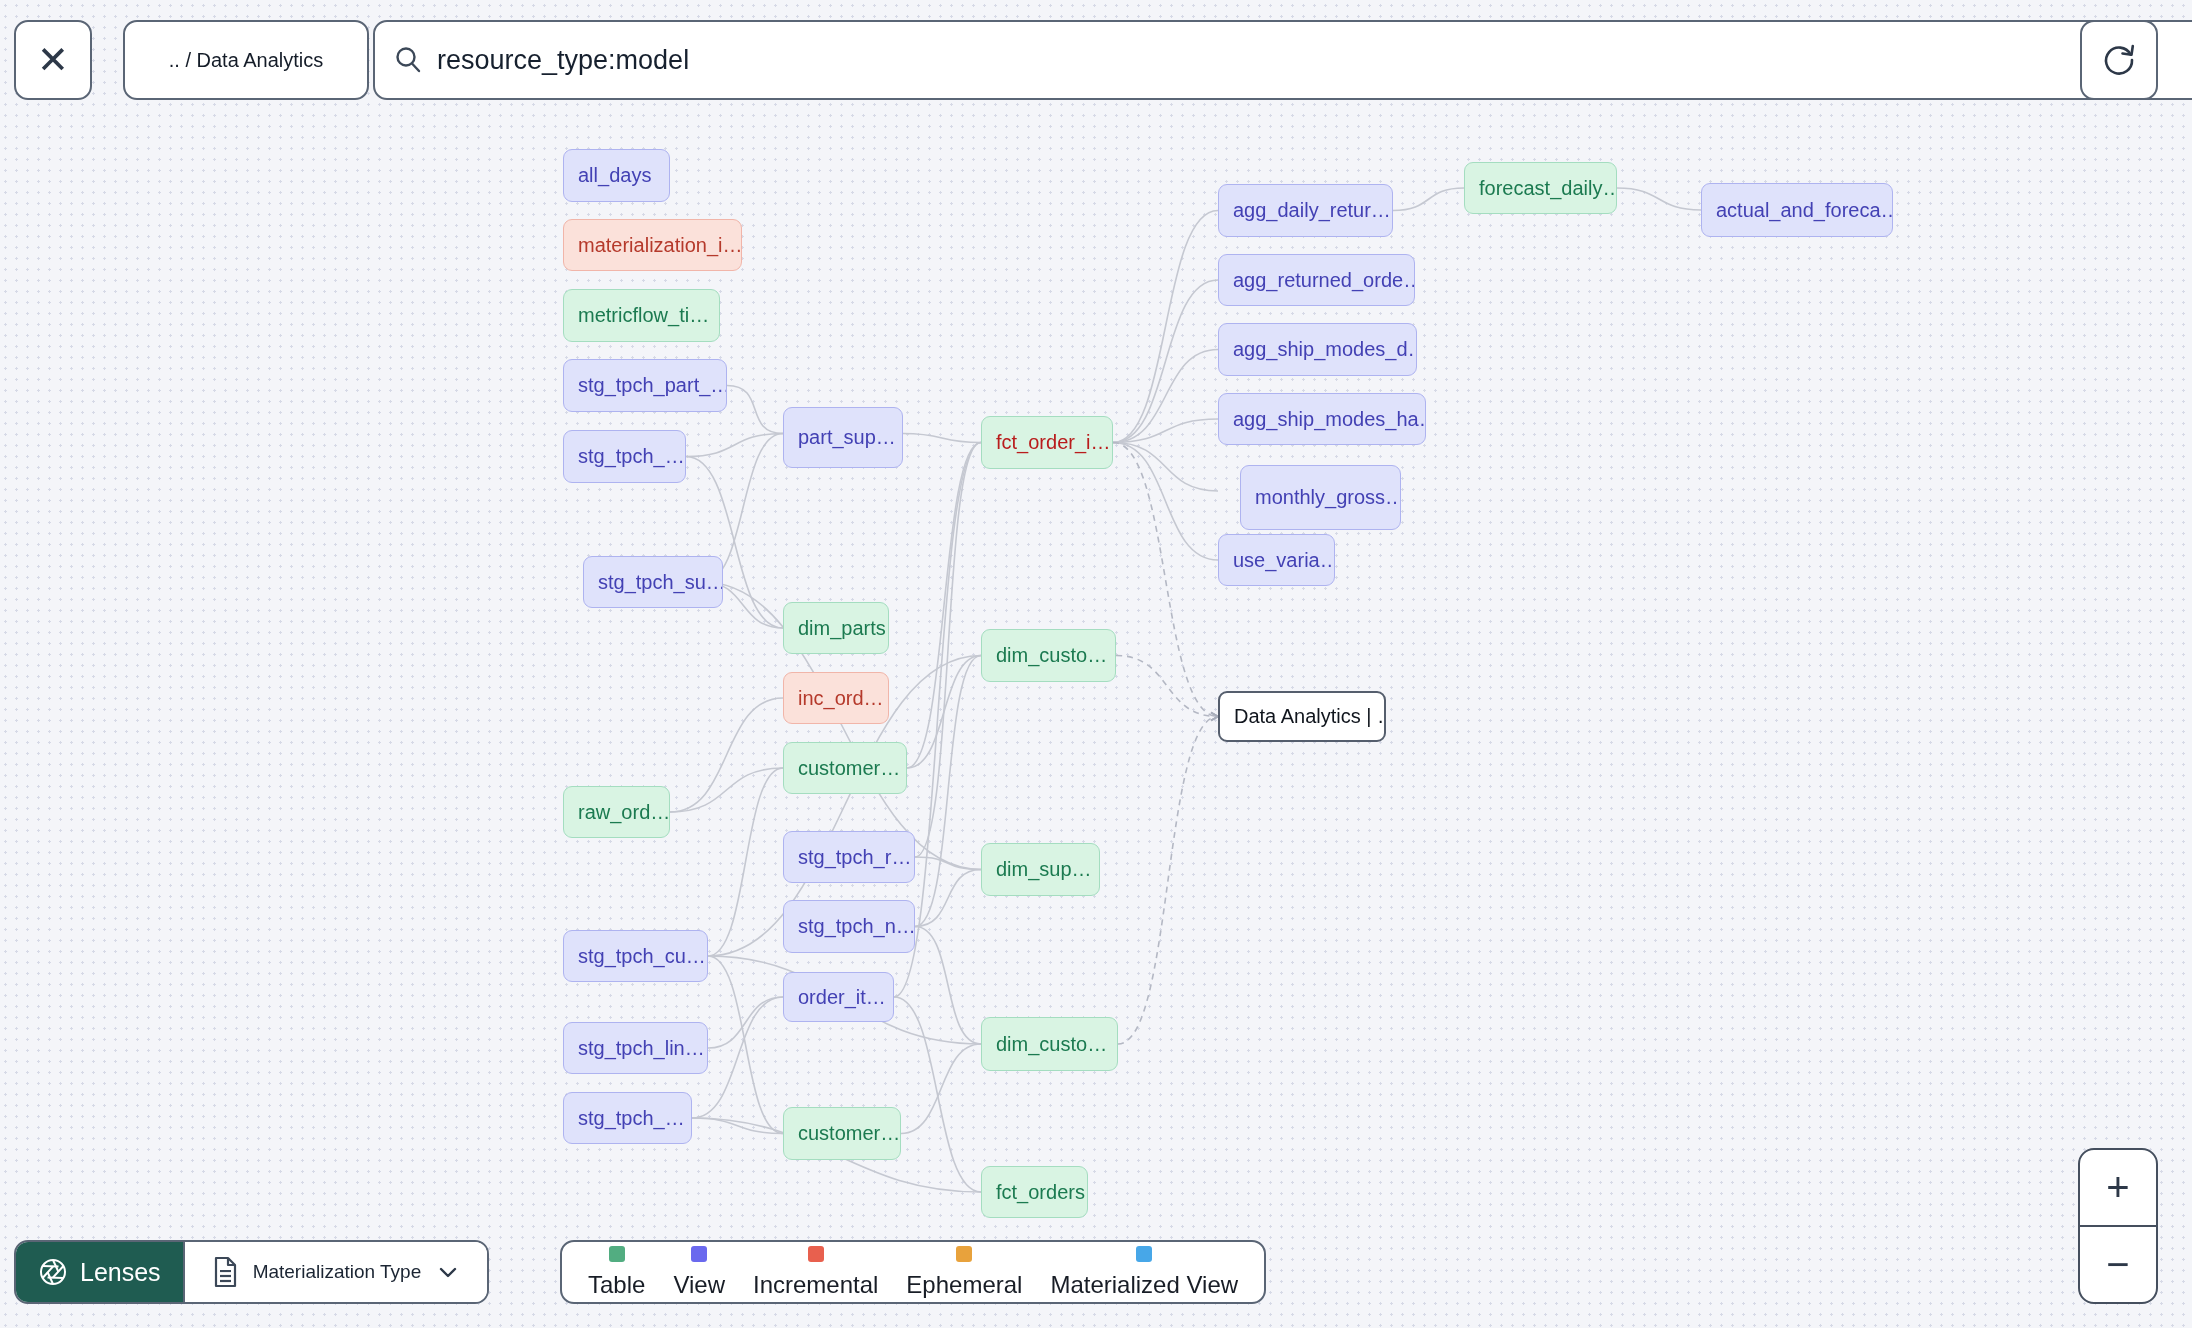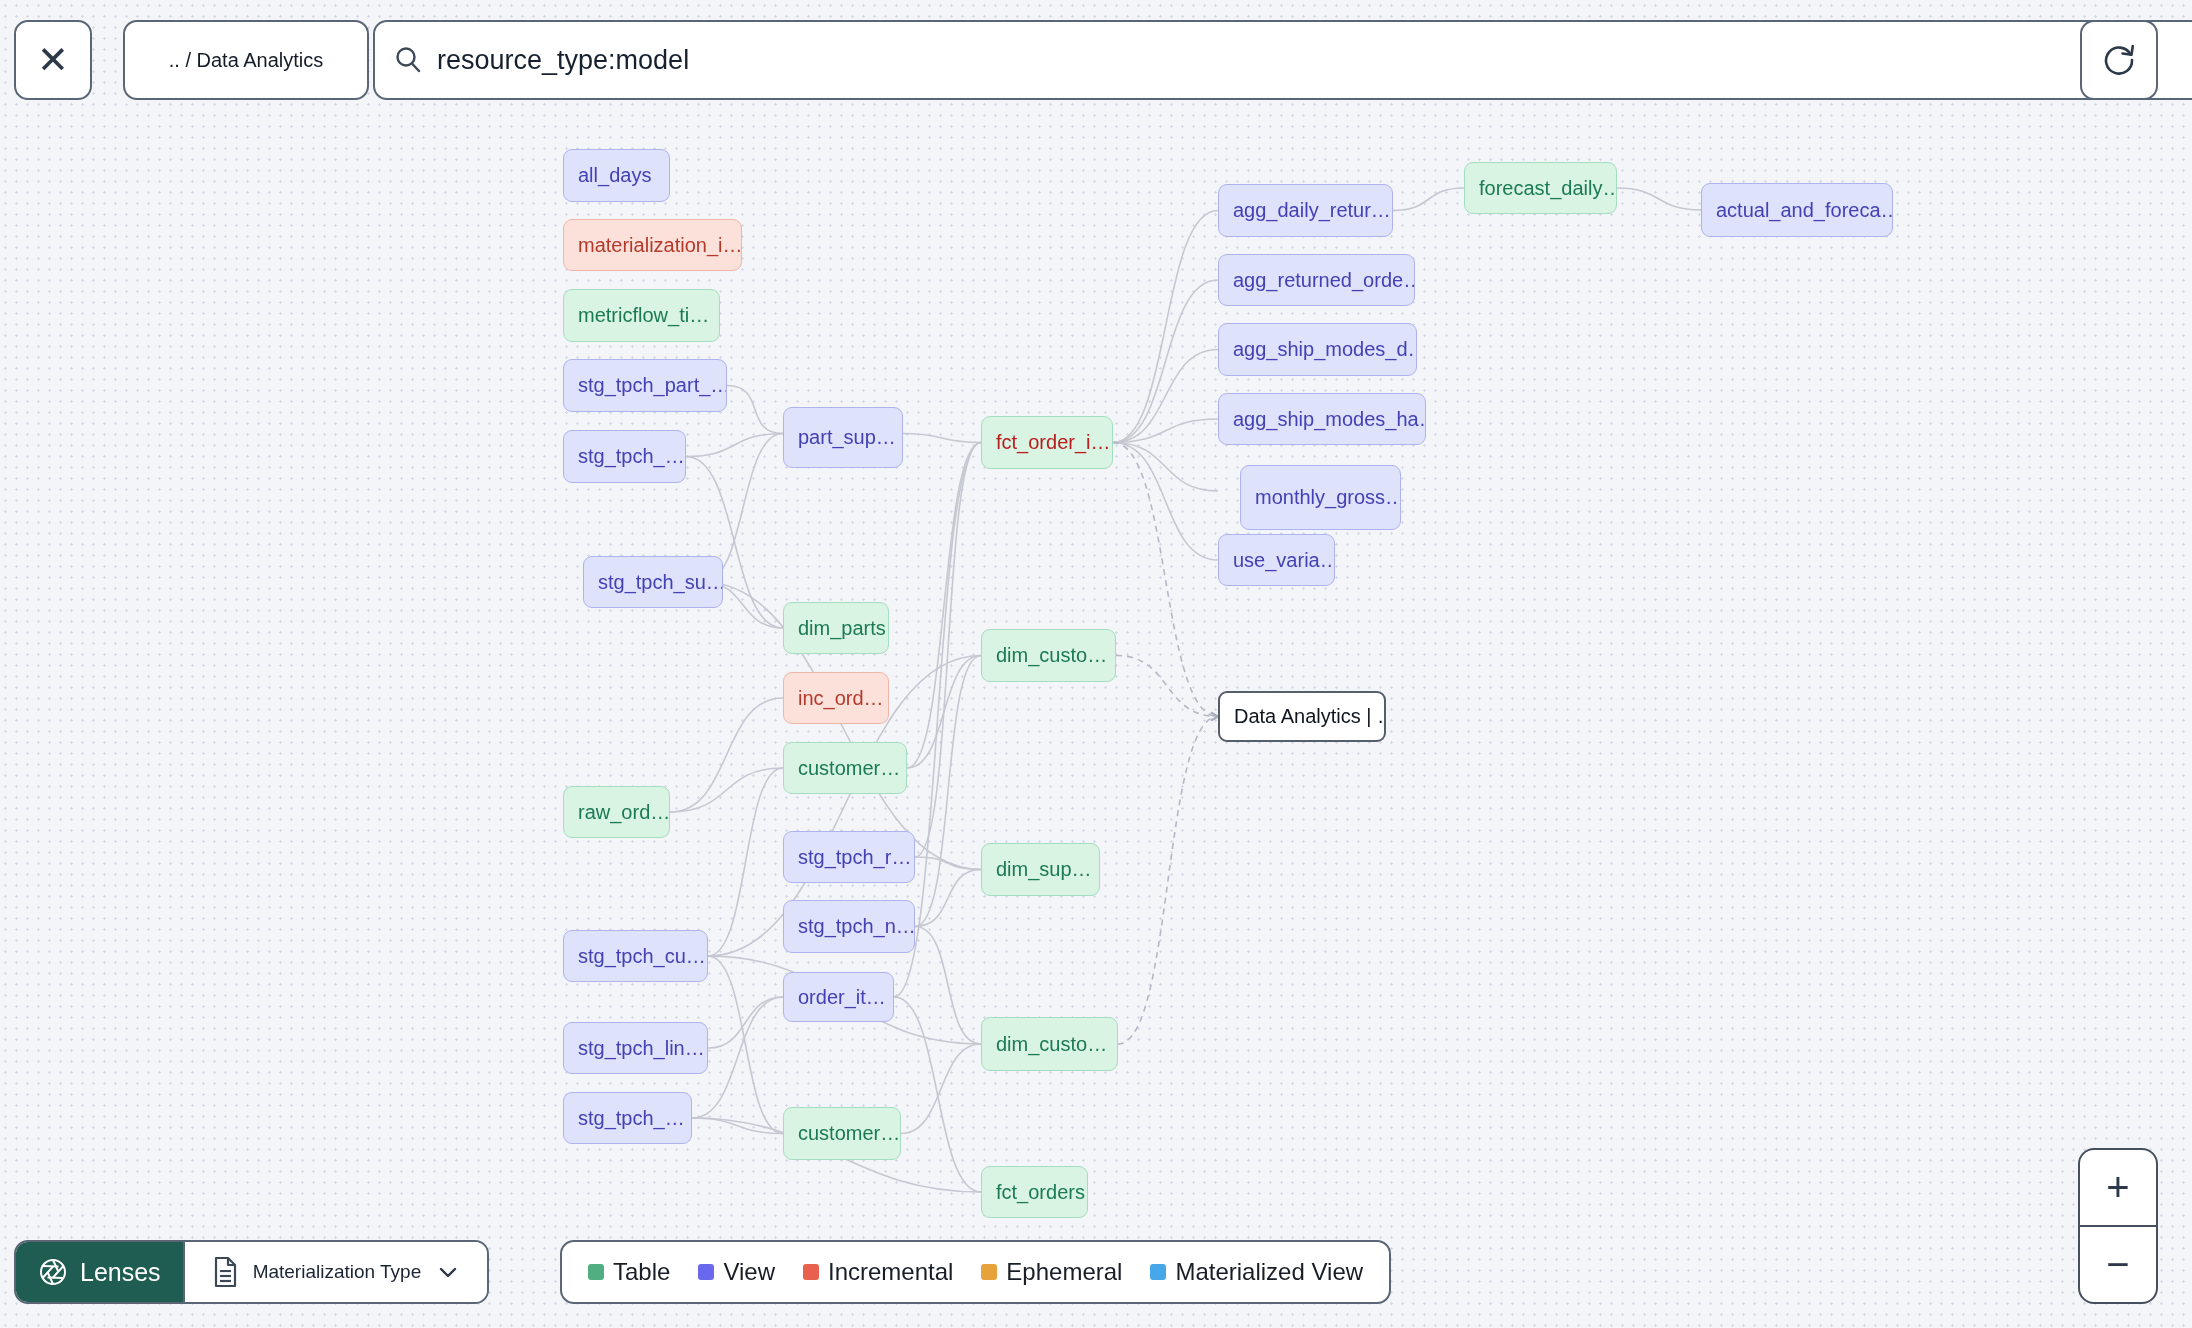--- a/index.html
+++ b/index.html
@@ -47,21 +47,21 @@
   }
   #lens-select{
     display:flex;align-items:center;gap:14px;padding:0 26px;background:#ffffff;
     font-size:19px;color:#1b2533;cursor:pointer;border-left:2px solid #5a6575;
   }
   #legend{
     position:absolute;left:560px;top:1240px;height:64px;box-sizing:border-box;
     background:#ffffff;border:2px solid #5a6575;border-radius:14px;
     display:flex;align-items:center;padding:0 26px;gap:28px;
   }
-  .legend-item{display:flex;align-items:center;gap:9px;font-size:24px;color:#181d26;}
+  .legend-item{display:flex;align-items:center;gap:9px;font-size:24px;color:#181d26;flex-direction:column;}
   .legend-swatch{width:16px;height:16px;border-radius:3px;display:inline-block;}
   #zoom-ctl{
     position:absolute;left:2078px;top:1148px;width:80px;height:156px;box-sizing:border-box;
     background:#ffffff;border:2px solid #454f5e;border-radius:16px;
     display:flex;flex-direction:column;overflow:hidden;
   }
   .zoom-cell{flex:1;display:flex;align-items:center;justify-content:center;
     font-size:40px;font-weight:300;color:#2d3848;cursor:pointer;}
   #zoom-in{border-bottom:2px solid #454f5e;}
 </style>

